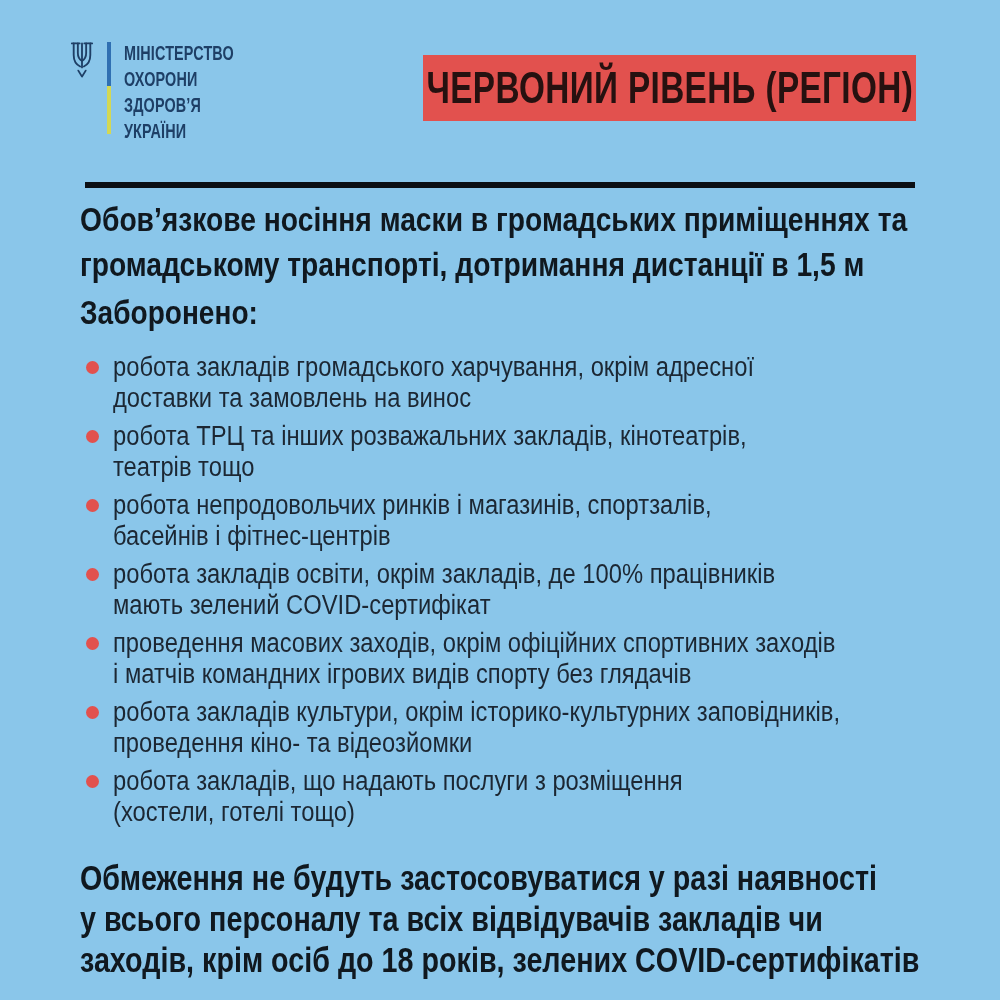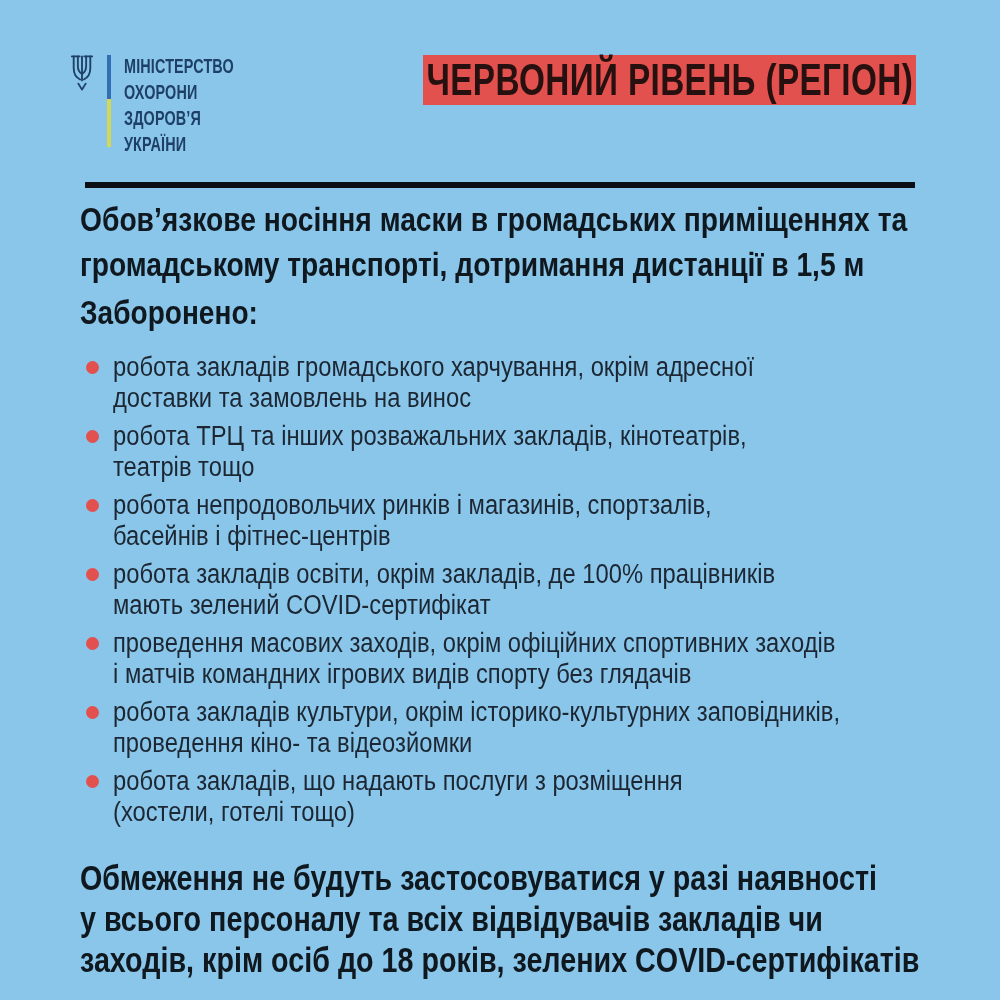--- a/index.html
+++ b/index.html
@@ -6,33 +6,33 @@
     --background:#8AC6EA; --badge-bg:#E2514E; --badge-text:#261110;
     --text:#1C2733; --heading:#10181F; --bullet:#E2514E;
     --logo-navy:#1E3F66; --bar-blue:#2F6FB2; --bar-yellow:#D3D855; --rule:#0B0F14;
   }
   *{margin:0;padding:0;box-sizing:border-box}
   html,body{width:1000px;height:1000px}
   body{font-family:"Liberation Sans",sans-serif;background:#fff}
   .poster{position:relative;width:1000px;height:1000px;background:var(--background);overflow:hidden}
 
   
-  .logo{position:absolute;left:70px;top:53px;display:flex;align-items:flex-start;gap:13px}
+  .logo{position:absolute;left:70px;top:40px;display:flex;align-items:flex-start;gap:13px}
   .tryzub{display:block;margin-top:2px}
   .flagbar{display:flex;flex-direction:column;width:4px;height:92px;margin-top:2px}
   .flagbar .blue{height:44px;background:var(--bar-blue)}
   .flagbar .yellow{height:48px;background:var(--bar-yellow)}
   .ministry-name{
     color:var(--logo-navy);font-size:20px;line-height:26px;font-weight:700;
     letter-spacing:.2px;white-space:pre-line;transform:scaleX(.72);transform-origin:left top;
   }
 
   
   .badge{
-    position:absolute;left:423px;top:55px;width:493px;height:50px;
+    position:absolute;left:423px;top:55px;width:493px;height:66px;
     background:var(--badge-bg);display:flex;align-items:center;justify-content:center;
   }
   .badge span{
     color:var(--badge-text);font-size:45px;font-weight:700;letter-spacing:.5px;
     white-space:nowrap;transform:scaleX(.74);transform-origin:center;
   }
 
   .rule{position:absolute;left:85px;top:182px;width:830px;height:6px;background:var(--rule);border:none}
 
   .intro{

